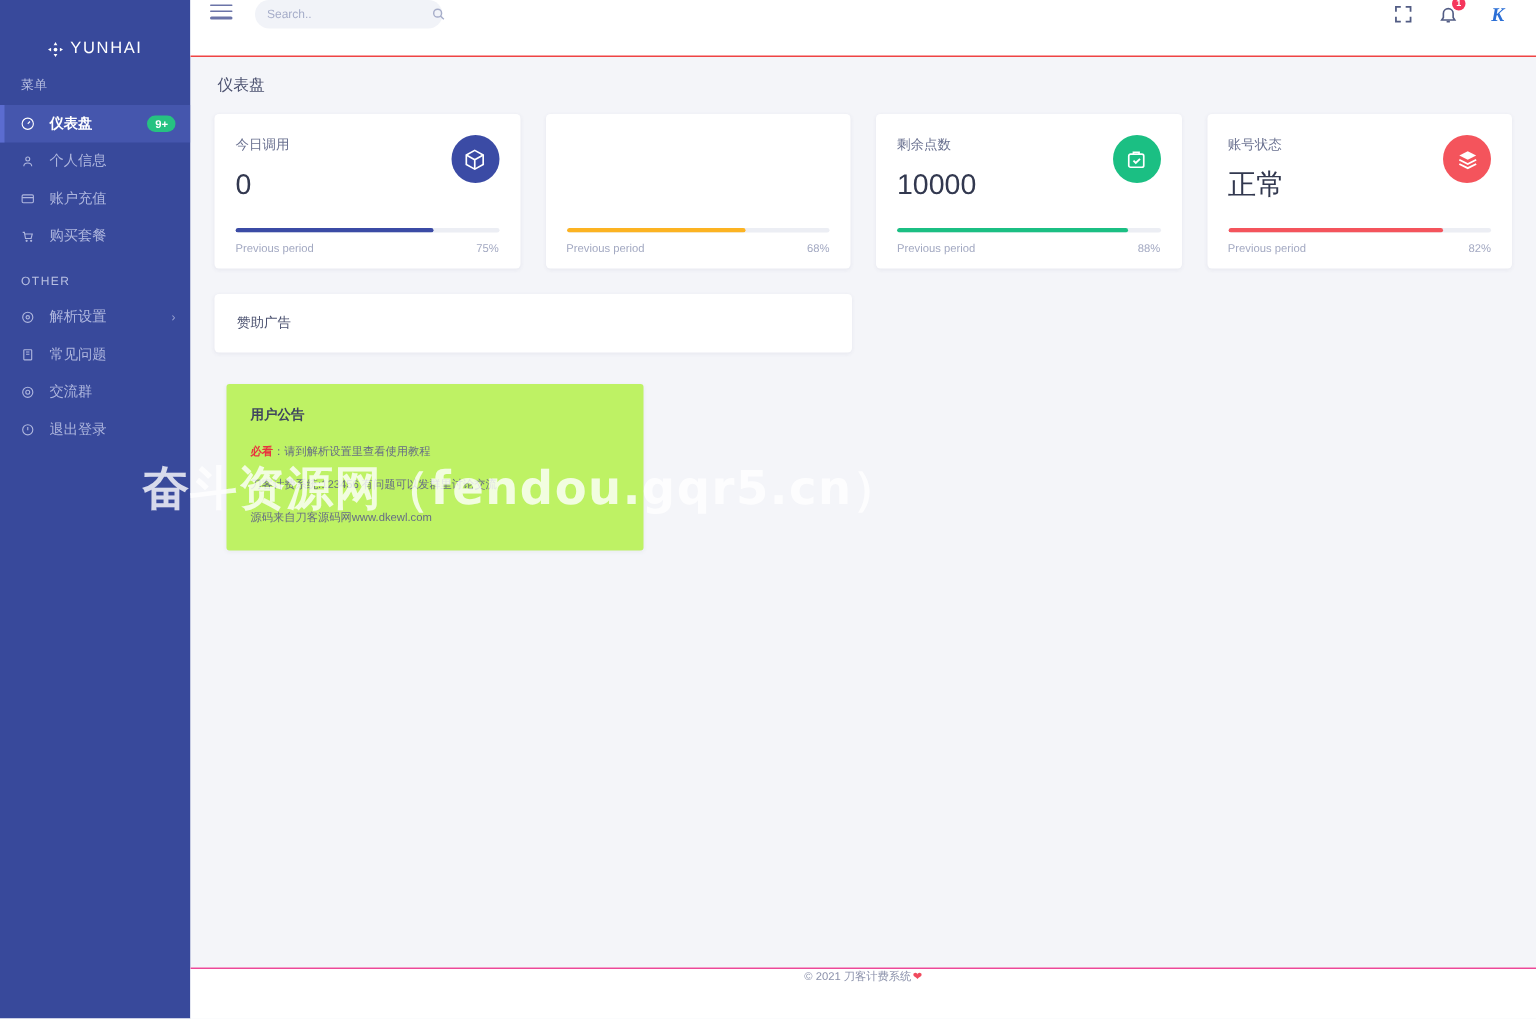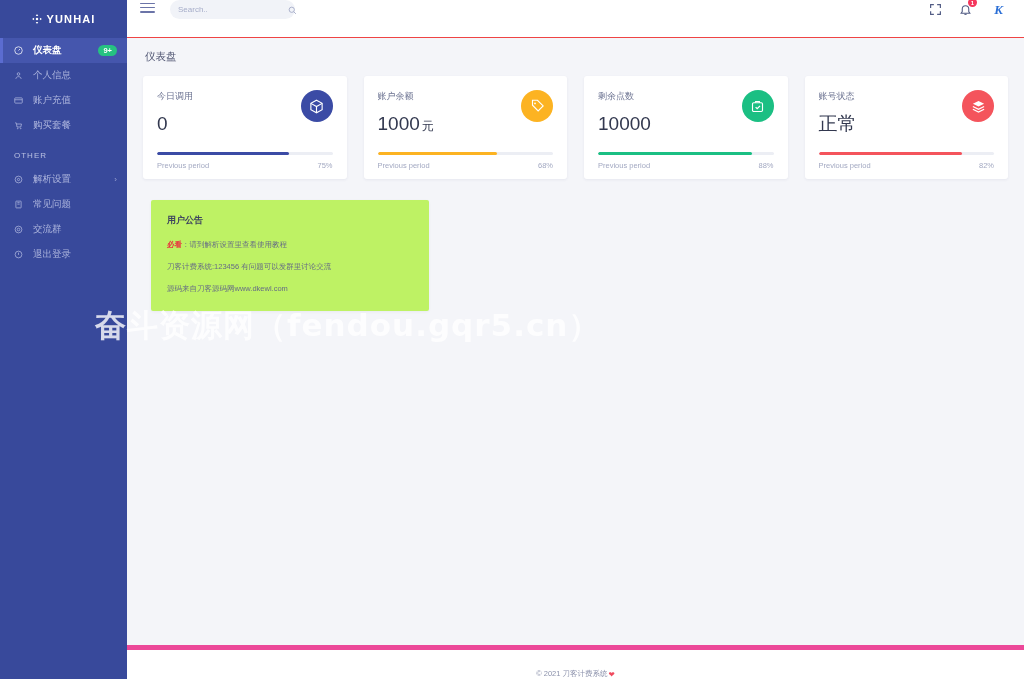--- a/index.html
+++ b/index.html
@@ -14,25 +14,25 @@
   
   .sidebar {
     width: 127px; height: 679px;
     background: #38499b;
     flex: 0 0 127px;
     position: relative;
     overflow: hidden;
   }
   .brand {
     height: 38px;
-    display: flex; align-items: center; justify-content: center;
+    display: flex; align-items: flex-end; justify-content: center;
     gap: 5px;
     color: #ffffff;
     font-size: 11px;
-    font-weight: bold;
+    font-weight: normal;
     letter-spacing: 1.1px;
   }
   .brand-icon { display: flex; align-items: center; }
   .sec-label {
     color: #b9c0e2;
     font-size: 8.5px;
     padding: 13px 0 7px 14px;
     letter-spacing: .4px;
   }
   .sec-label.en { letter-spacing: 1px; font-size: 8px; }
@@ -180,22 +180,22 @@
     padding: 14px 16px 18px 16px;
   }
   .notice-title { font-size: 9px; color: #3f455f; margin-bottom: 13px; font-weight: bold;}
   .notice-line { font-size: 7.5px; color: #666c85; margin-bottom: 12px; line-height: 1.3; }
   .notice-line:last-child { margin-bottom: 0; }
   .must { color: #e8353f; font-weight: bold; }
 
   .footer {
     height: 34px; flex: 0 0 34px;
     background: #ffffff;
-    border-top: 5px solid #ec4899;
-    display: flex; align-items: flex-end; justify-content: center;
+    border-top: 1px solid #ec4899;
+    display: flex; align-items: flex-start; justify-content: center;
     font-size: 7.5px; color: #8b91ab;
   }
   .heart { color: #f04a5e; margin-left: 1px; }
 
   
   .watermark {
     position: absolute;
     left: 84px; top: 305px;
     font-size: 31px;
     font-weight: bold;
@@ -217,20 +217,21 @@
     <div class="brand">
       <span class="brand-icon">
         <svg width="10" height="10" viewBox="0 0 24 24" fill="#ffffff">
           <circle cx="12" cy="12" r="3"></circle>
           <path d="M12 0 L15 5 L9 5 Z M12 24 L9 19 L15 19 Z M0 12 L5 9 L5 15 Z M24 12 L19 15 L19 9 Z"></path>
         </svg>
       </span>
       <span>YUNHAI</span>
     </div>
 
+    <div class="sec-label">菜单</div>
 
     <div class="nav-item active">
       <span class="ico">
         <svg width="9" height="9" viewBox="0 0 24 24" fill="none" stroke="#ffffff" stroke-width="2">
           <circle cx="12" cy="12" r="10"></circle>
             <path d="M12 12 L16 8"></path>
         </svg>
       </span>
       <span class="lbl">仪表盘</span>
       <span class="badge-green">9+</span>
@@ -373,34 +374,20 @@
               <div class="progress-fill" style="width:75%;background:#3b4ba5;"></div>
             </div>
             <div class="progress-foot">
               <span>Previous period</span>
               <span>75%</span>
             </div>
           </div>
         </div>
 
         <div class="card">
-          <div class="card-head">
-            <div class="card-texts">
-              <div class="card-label">账户余额</div>
-              <div class="card-value">
-                <span>1000</span><span class="unit">元</span>
-              </div>
-            </div>
-            <div class="card-icon" style="background:#fcb322;">
-              <svg width="15" height="15" viewBox="0 0 24 24" fill="#ffffff">
-                <path d="M21 11l-9-9H4v8l9 9z" fill="none" stroke="#ffffff" stroke-width="1.8"></path>
-                <circle cx="8" cy="7" r="1.4" fill="#ffffff"></circle>
-              </svg>
-            </div>
-          </div>
           <div class="progress-wrap">
             <div class="progress-track">
               <div class="progress-fill" style="width:68%;background:#fcb322;"></div>
             </div>
             <div class="progress-foot">
               <span>Previous period</span>
               <span>68%</span>
             </div>
           </div>
         </div>
@@ -450,20 +437,23 @@
             </div>
             <div class="progress-foot">
               <span>Previous period</span>
               <span>82%</span>
             </div>
           </div>
         </div>
 
       </div>
 
+      <div class="panel">
+        <div class="panel-title">赞助广告</div>
+      </div>
 
       <div class="notice-card">
         <div class="notice-title">用户公告</div>
         <div class="notice-line">
           <span class="must">必看</span><span>：请到解析设置里查看使用教程</span>
         </div>
         <div class="notice-line">刀客计费系统:123456 有问题可以发群里讨论交流</div>
         <div class="notice-line">源码来自刀客源码网www.dkewl.com</div>
       </div>
     </div>

